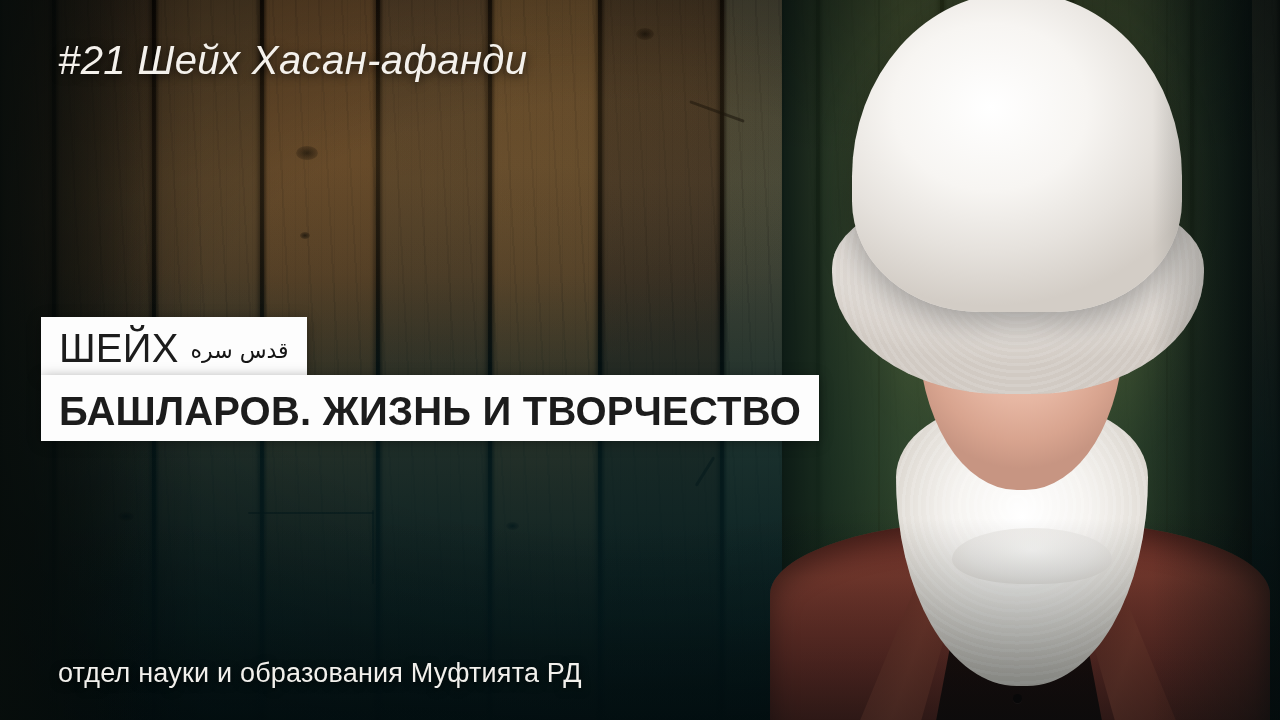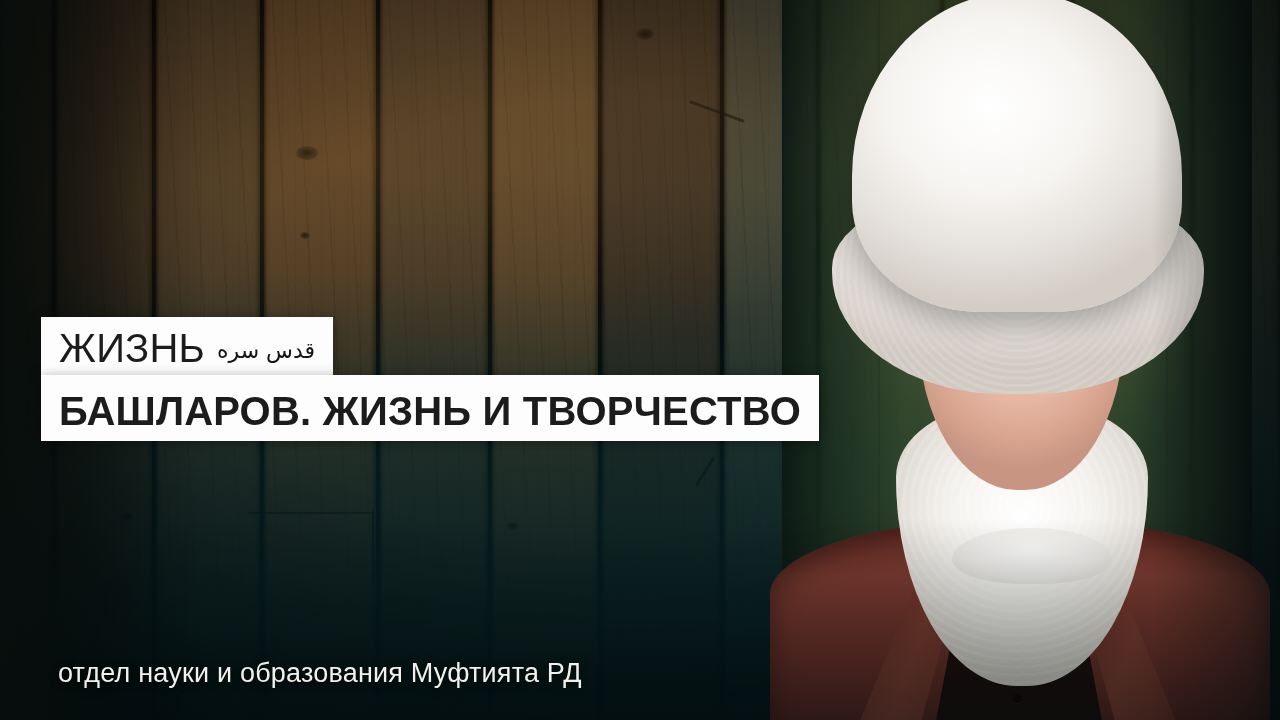--- a/index.html
+++ b/index.html
@@ -475,24 +475,25 @@
   <div class="eye right"></div>
   <div class="glasses-temple left"></div>
   <div class="glasses-temple right"></div>
   <div class="glasses-lens left"></div>
   <div class="glasses-lens right"></div>
   <div class="glasses-bridge"></div>
   <div class="hat-brim"></div>
   <div class="hat"></div>
   <div class="portrait-shade"></div>
 
+  <div class="episode-title">#21 Шейх Хасан-афанди</div>
 
   <div class="headline-block">
     <div class="headline-line l1">
-      <span class="hl-light">ЖИЗНЬ </span>
+      <span class="hl-light">ШЕЙХ </span>
       <span class="honorific">قدس سره</span>
     </div>
     <div class="headline-line l2">БАШЛАРОВ. ЖИЗНЬ И ТВОРЧЕСТВО</div>
   </div>
 
 
   <div class="department">отдел науки и образования Муфтията РД</div>
 
 </div>
 

